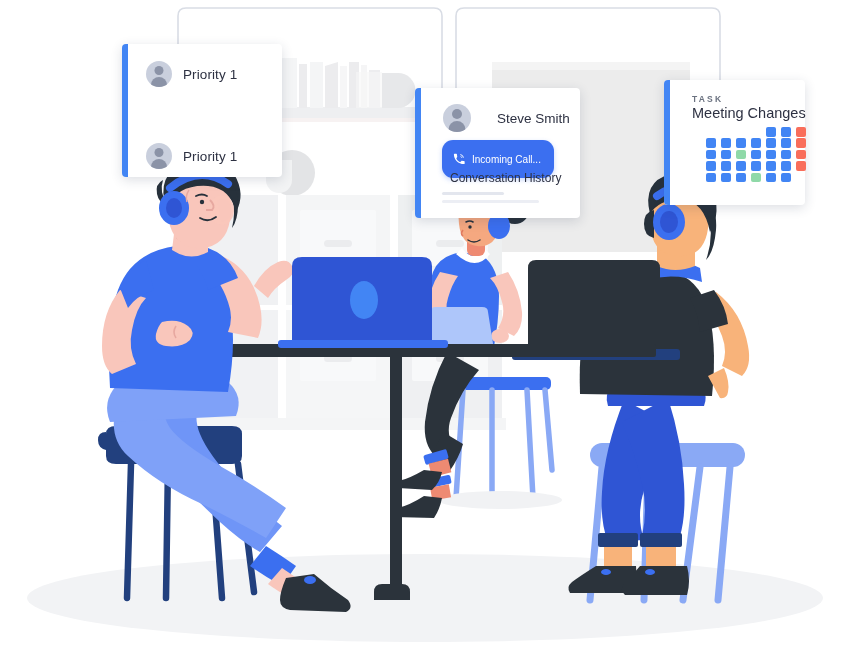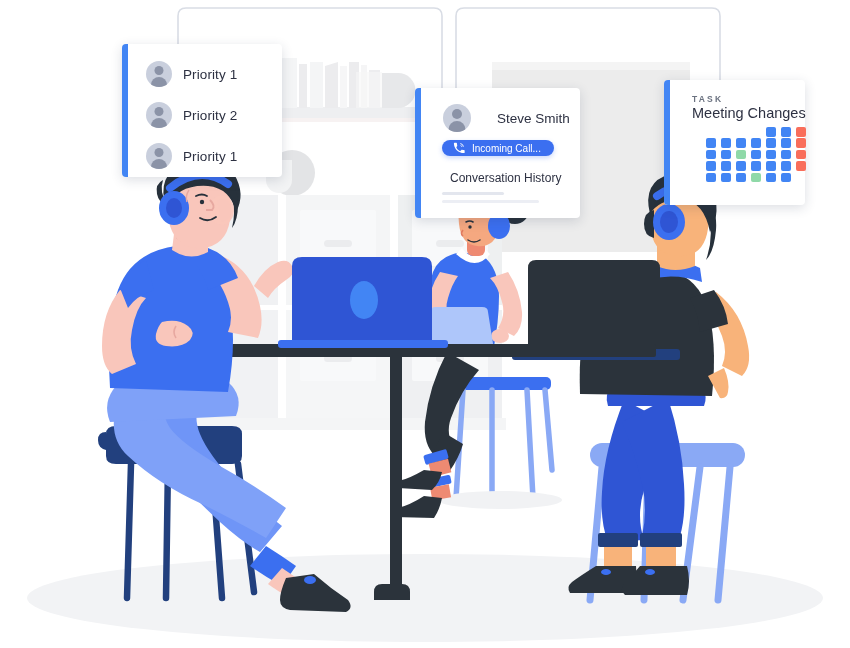--- a/index.html
+++ b/index.html
@@ -25,21 +25,21 @@
 
   
   #contact-card{left:415px;top:88px;width:165px;height:130px;}
   #contact-head{position:absolute;left:28px;top:16px;display:flex;align-items:center;gap:26px;}
   #sAvatar{width:28px;height:28px;border-radius:50%;background:#c9cfdd;position:relative;overflow:hidden;flex:none;}
   #sAvatar .head{position:absolute;left:50%;top:5px;transform:translateX(-50%);
         width:10px;height:10px;border-radius:50%;background:#8b93a7;}
   #sAvatar .body{position:absolute;left:50%;top:17px;transform:translateX(-50%);
         width:17px;height:13px;border-radius:9px 9px 0 0;background:#8b93a7;}
   #sName{font-size:13.5px;color:#2d3142;white-space:nowrap;}
-  #call-btn{position:absolute;left:27px;top:52px;height:16px;padding:0 13px 0 11px;
+  #call-btn{position:absolute;left:27px;top:52px;height:38px;padding:0 13px 0 11px;
         display:flex;align-items:center;gap:7px;background:#3b6ff0;border-radius:11px;
         border:none;cursor:pointer;box-shadow:0 2px 5px rgba(59,111,240,.28);}
   #call-btn .lbl{font-size:10px;color:#fff;white-space:nowrap;font-family:"Liberation Sans",sans-serif;}
   #conv-title{position:absolute;left:35px;top:83px;font-size:12px;color:#2d3142;white-space:nowrap;}
   .convline{position:absolute;left:27px;height:2.5px;border-radius:2px;background:#e3e6ee;}
   #convline1{top:104px;width:62px;}
   #convline2{top:112px;width:97px;background:#eceef4;}
 
   
   #task-card{left:664px;top:80px;width:141px;height:125px;}
@@ -320,27 +320,20 @@
     <div class="accent"></div>
 
     <div class="prow" style="top:17px">
       <div class="pavatar">
         <div class="head"></div>
           <div class="body"></div>
       </div>
       <div class="plabel">Priority 1</div>
     </div>
 
-    <div class="prow" style="top:58px">
-      <div class="pavatar">
-        <div class="head"></div>
-          <div class="body"></div>
-      </div>
-      <div class="plabel">Priority 2</div>
-    </div>
 
     <div class="prow" style="top:99px">
       <div class="pavatar">
         <div class="head"></div>
           <div class="body"></div>
       </div>
       <div class="plabel">Priority 1</div>
     </div>
   </div>
 

